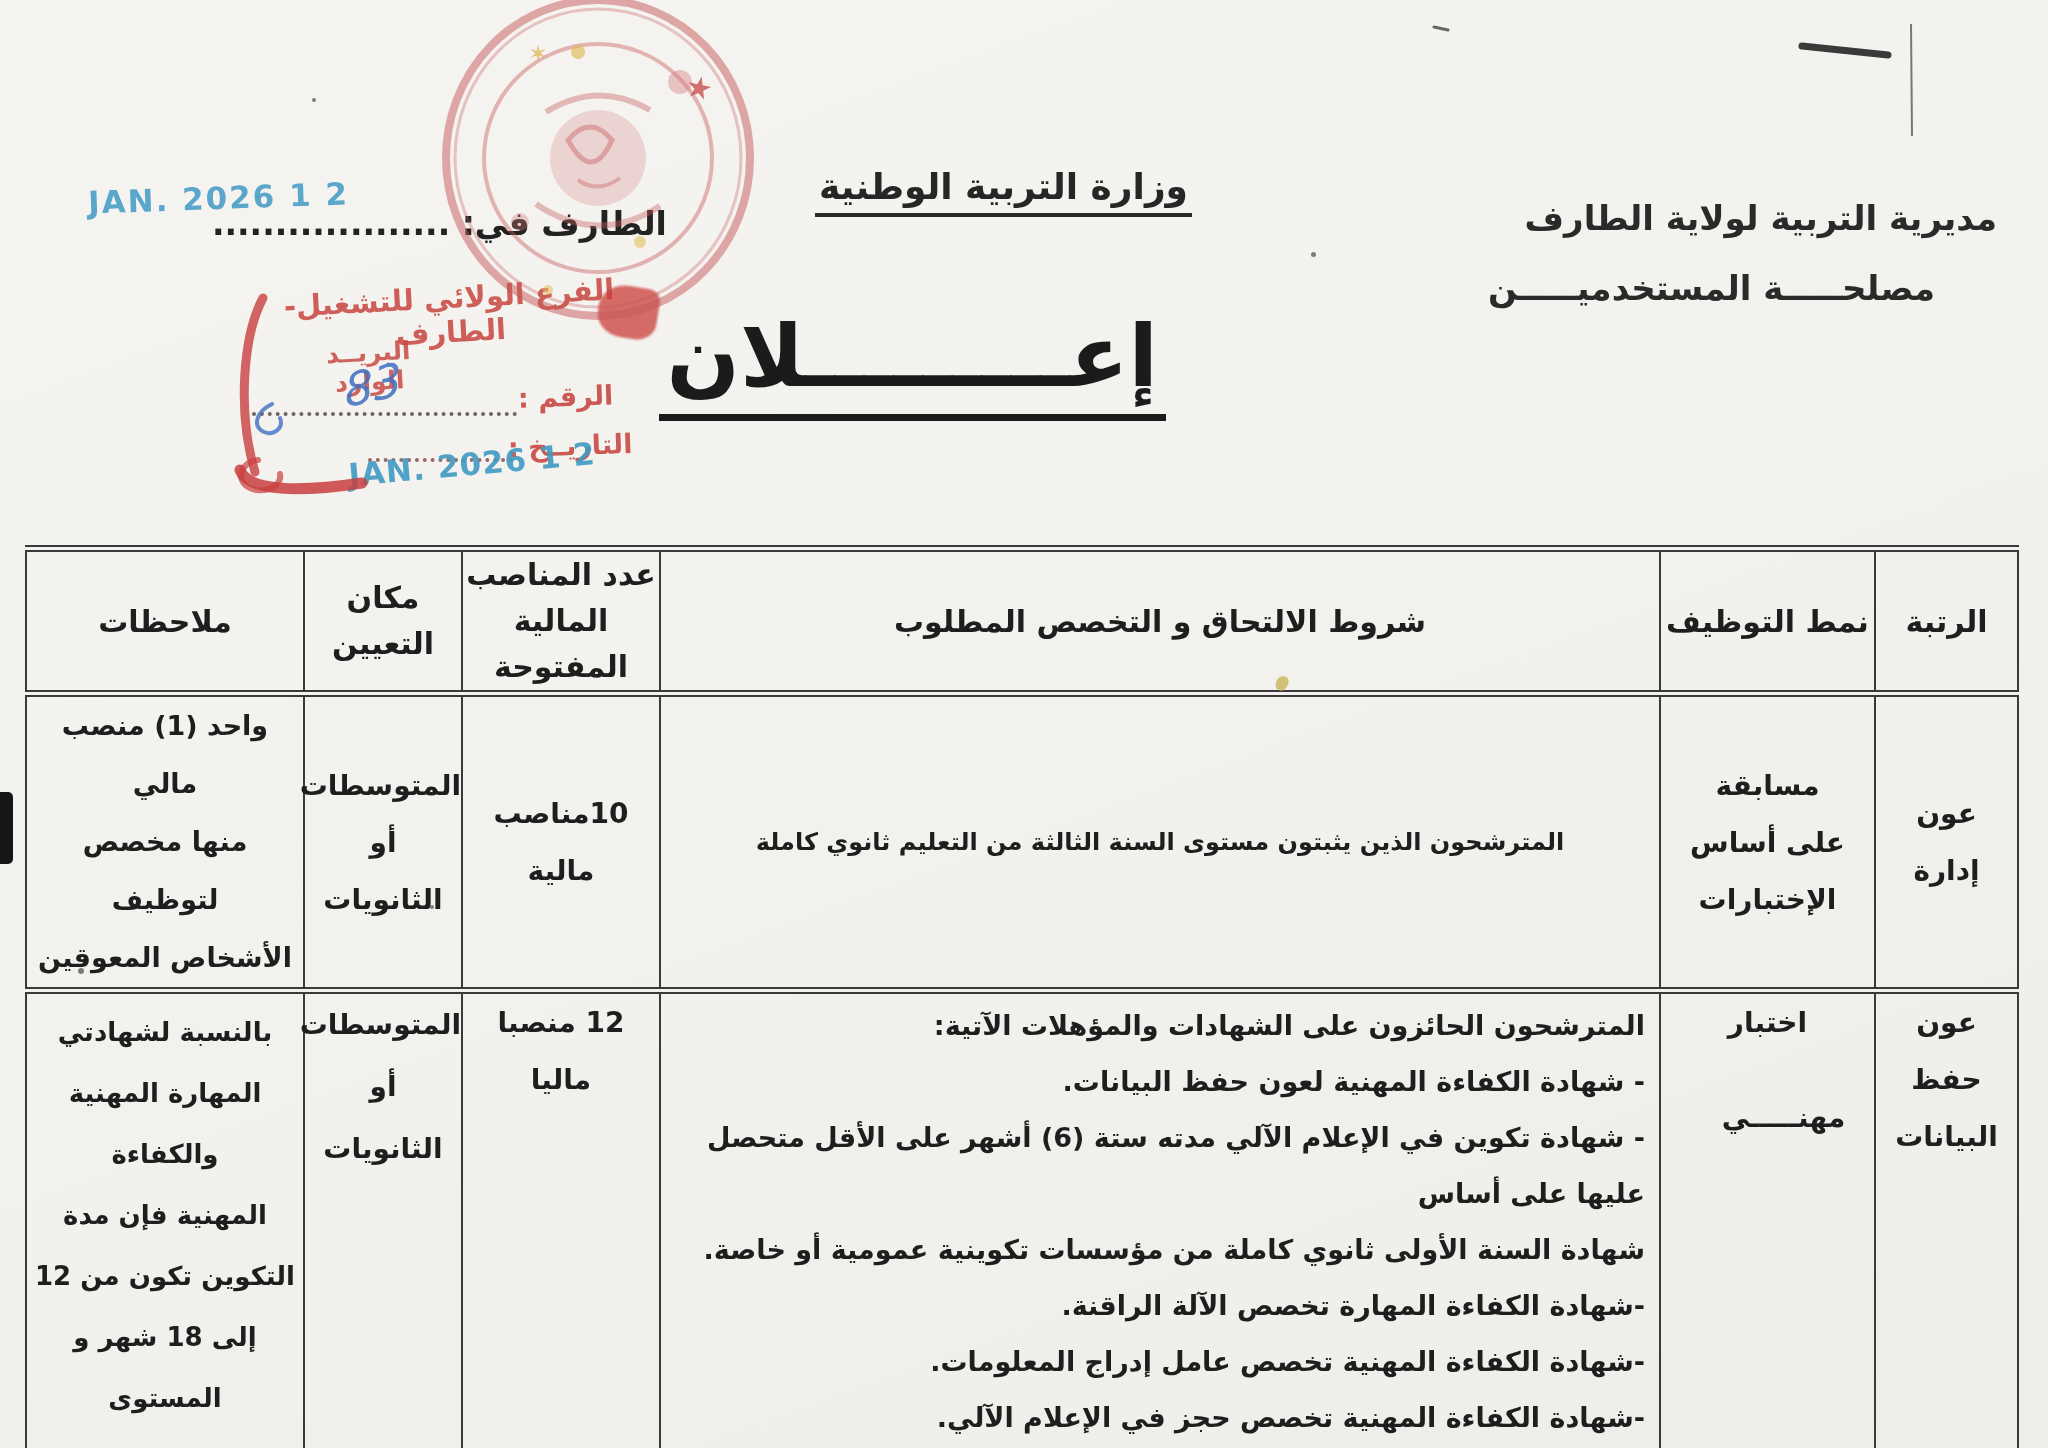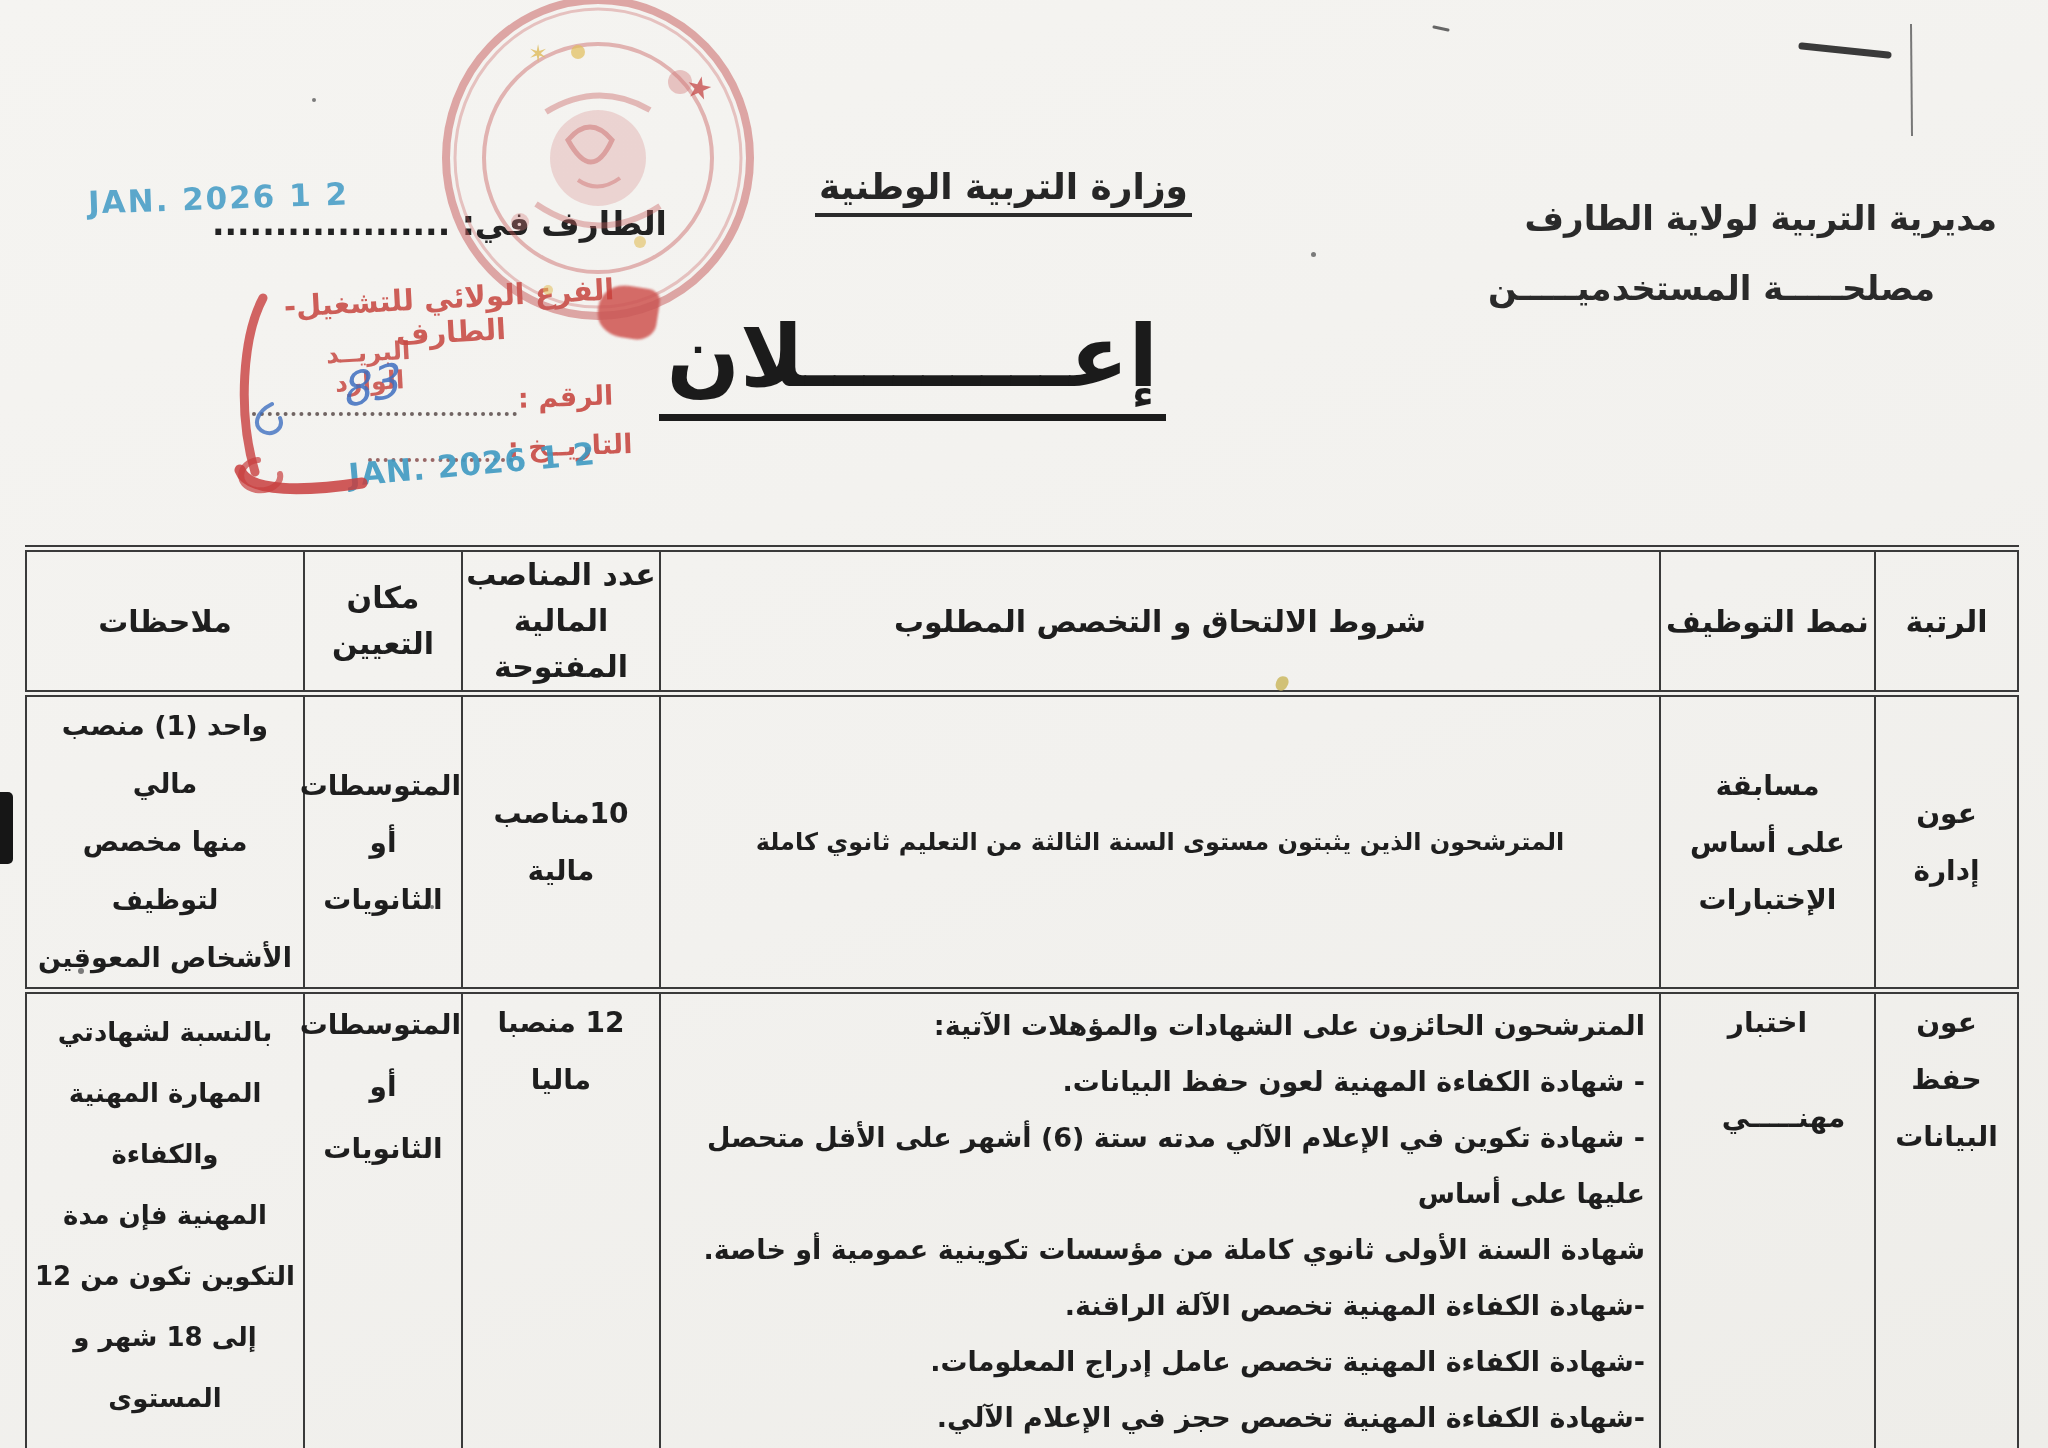--- a/index.html
+++ b/index.html
@@ -184,21 +184,21 @@
           <div class="bline">اختبار</div>
           <div class="bline gap">مهنـــــي</div>
         </div>
       </td>
       <td>
             <div class="cond-list">
               <div class="cline">المترشحون الحائزون على الشهادات والمؤهلات الآتية:</div>
               <div class="cline">- شهادة الكفاءة المهنية لعون حفظ البيانات.</div>
               <div class="cline">- شهادة تكوين في الإعلام الآلي مدته ستة (6) أشهر على الأقل متحصل عليها على أساس</div>
               <div class="cline">شهادة السنة الأولى ثانوي كاملة من مؤسسات تكوينية عمومية أو خاصة.</div>
-              <div class="cline">-شهادة الكفاءة المهنية تخصص الآلة الراقنة.</div>
+              <div class="cline">-شهادة الكفاءة المهارة تخصص الآلة الراقنة.</div>
               <div class="cline">-شهادة الكفاءة المهنية تخصص عامل إدراج المعلومات.</div>
               <div class="cline">-شهادة الكفاءة المهنية تخصص حجز في الإعلام الآلي.</div>
               <div class="cline">-شهادة المهارة المهنية تخصص عامل على الميكرومعلوماتية.</div>
             </div>
           </td>
       <td class="pad-pos2">
             <div>
               <div class="bline">12 منصبا ماليا</div>
             </div>
           </td>

